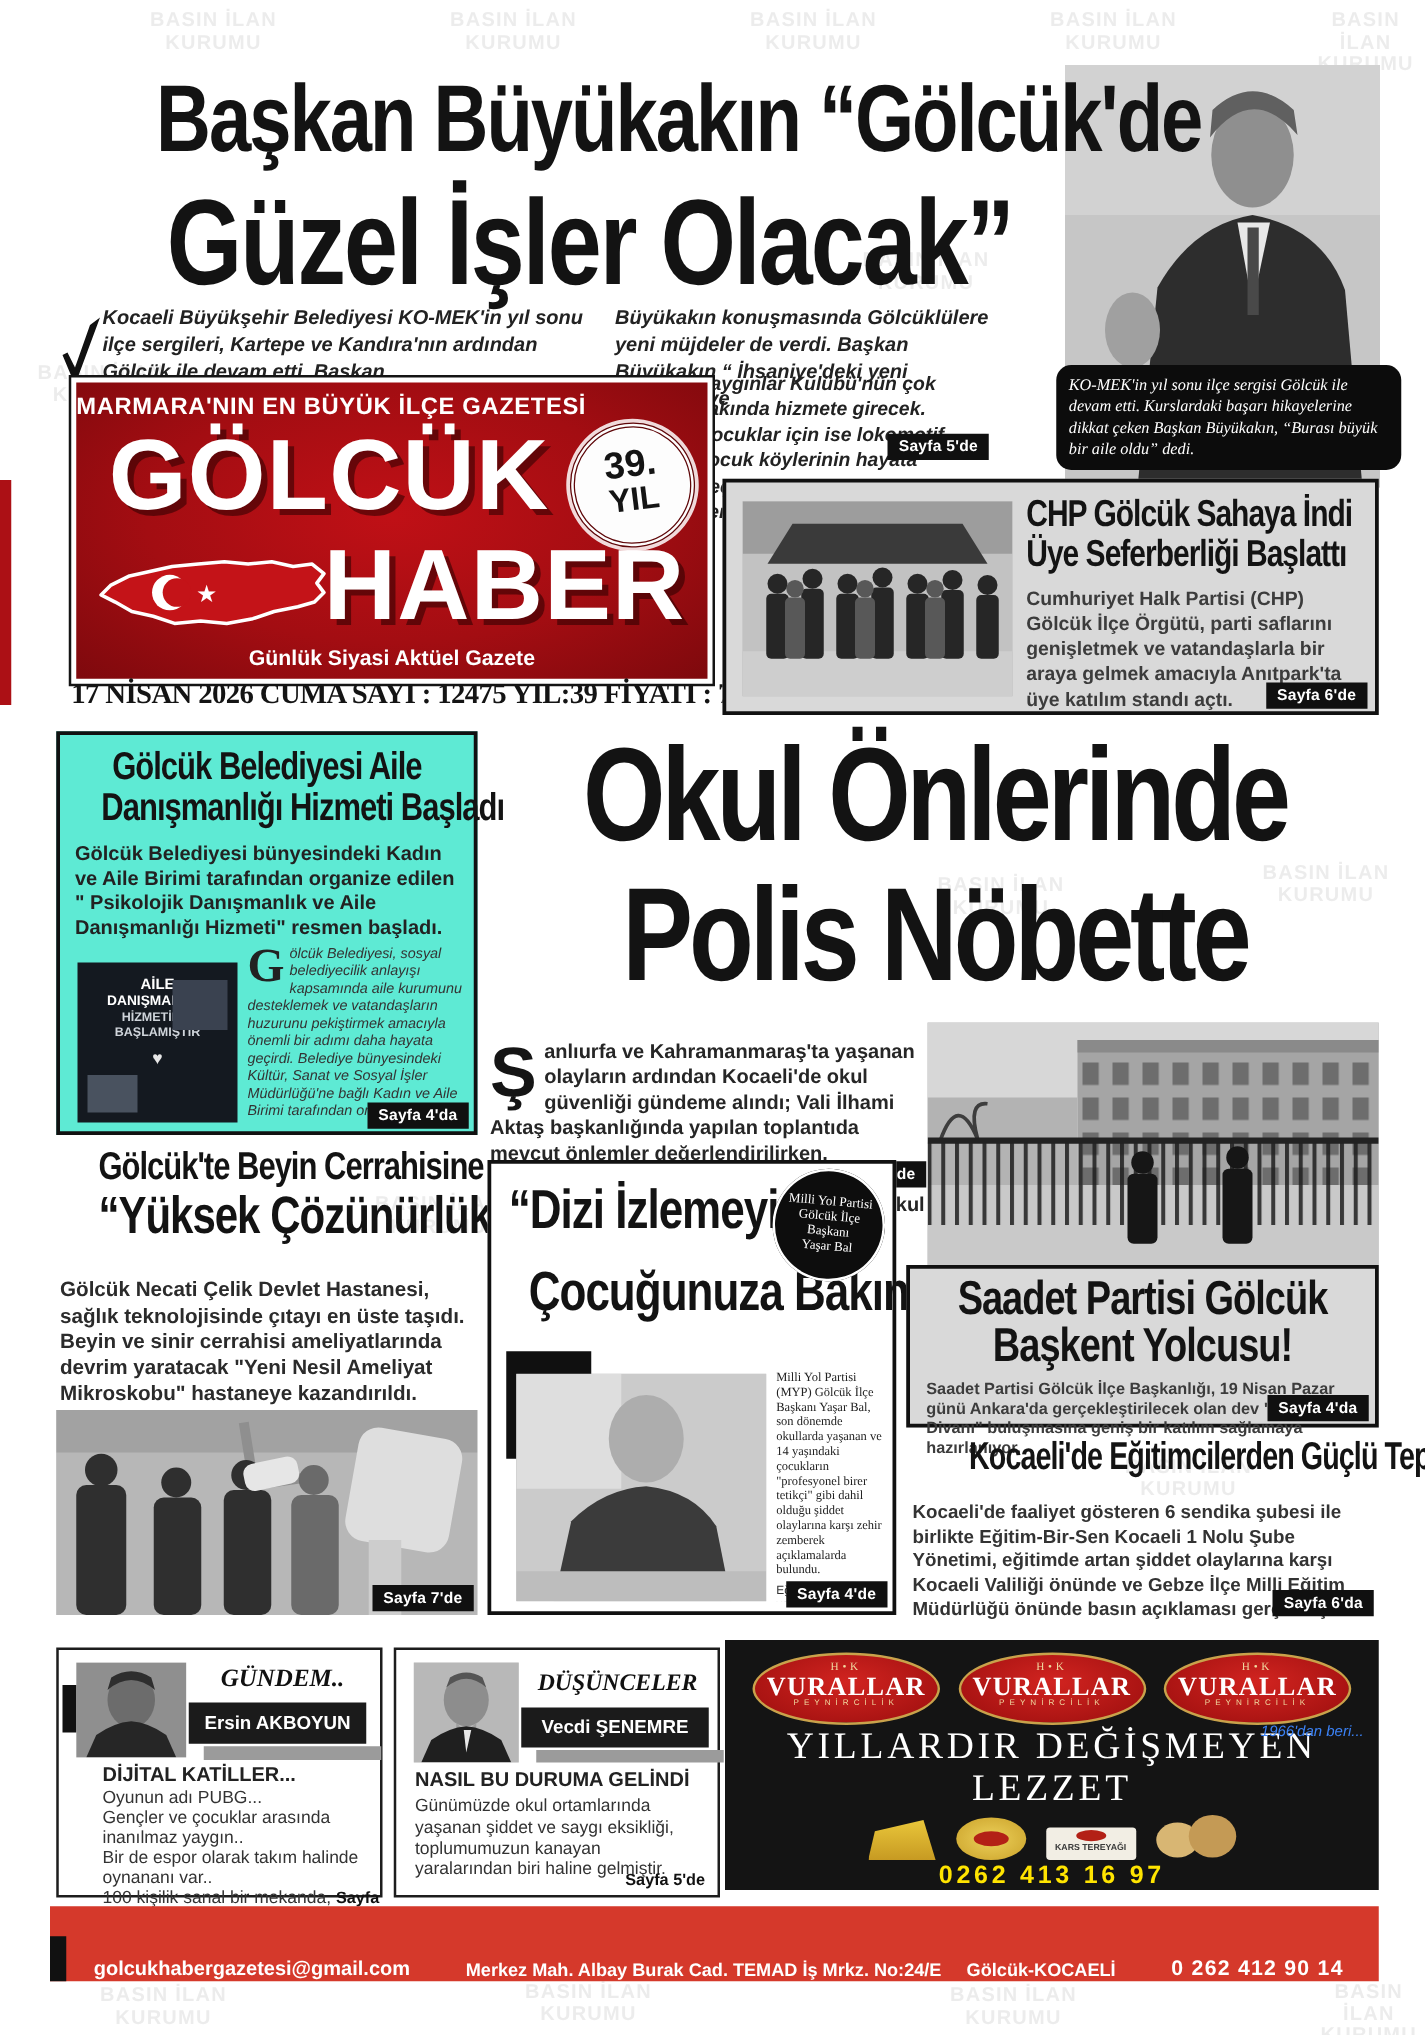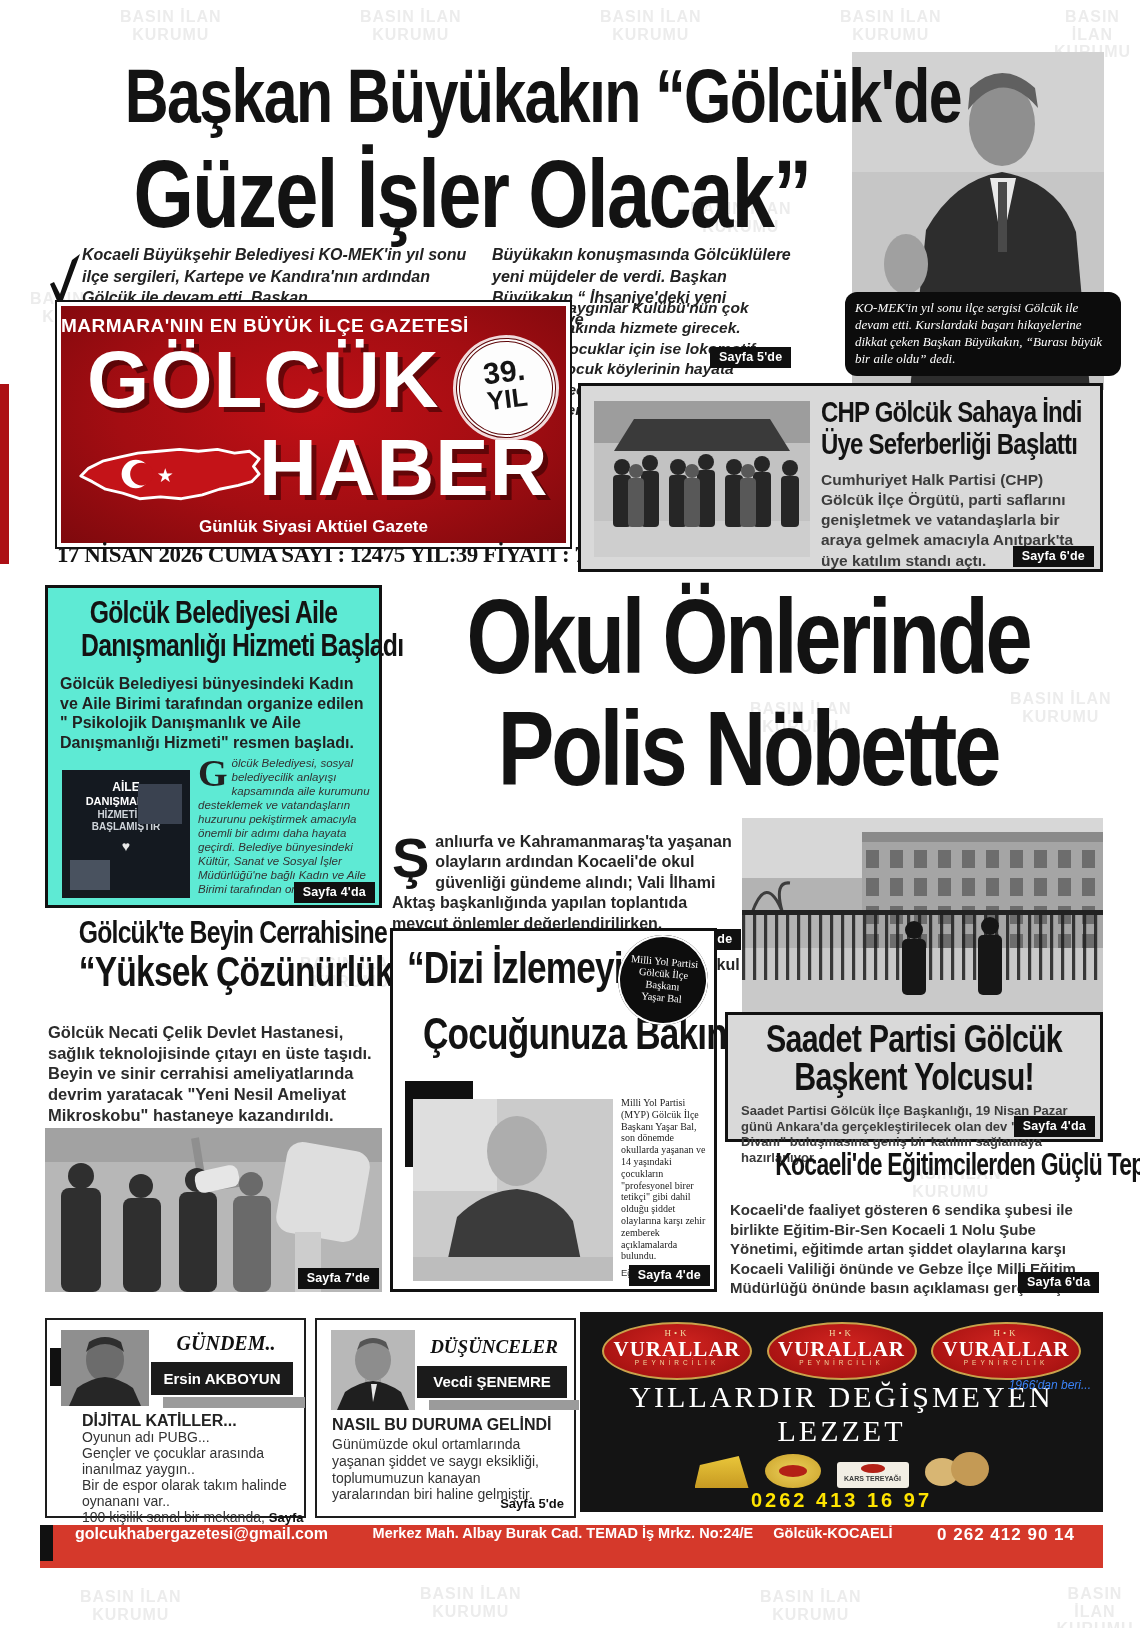--- a/index.html
+++ b/index.html
@@ -403,20 +403,20 @@
       </div>
       <div style="position:relative;width:64px;height:36px;">
         <div style="position:absolute;left:0;top:6px;width:34px;height:28px;border-radius:50%;background:#d8b673;"></div>
         <div style="position:absolute;left:26px;top:0;width:38px;height:34px;border-radius:50%;background:#c49a55;"></div>
       </div>
     </div>
     <div style="text-align:center;font-weight:bold;font-size:20px;letter-spacing:3px;color:#ffe400;margin-top:1px;">0262 413 16 97</div>
     <div style="text-align:center;font-weight:bold;font-size:19px;color:#fff;">Dumlupınar Mah 19 Mayıs Cad no  98/d Gölcük Kocaeli</div>
   </div>
 
-  <div class="abs" style="left:40px;top:1525px;width:1063px;height:43px;background:#d5392b;color:#fff;display:flex;align-items:flex-start;">
+  <div class="abs" style="left:40px;top:1525px;width:1063px;height:60px;background:#d5392b;color:#fff;display:flex;align-items:flex-end;">
     <div style="width:13px;height:36px;background:#111;margin-right:22px;"></div>
     <span style="font-weight:bold;font-size:16px;">golcukhabergazetesi@gmail.com</span>
     <span style="flex:1;text-align:center;font-weight:bold;font-size:14.5px;white-space:pre;">Merkez Mah. Albay Burak Cad. TEMAD İş Mrkz. No:24/E     Gölcük-KOCAELİ</span>
     <span style="font-weight:bold;font-size:17px;margin-right:28px;letter-spacing:1px;">0 262 412 90 14</span>
   </div>
 
 </div>
 
 </body></html>

